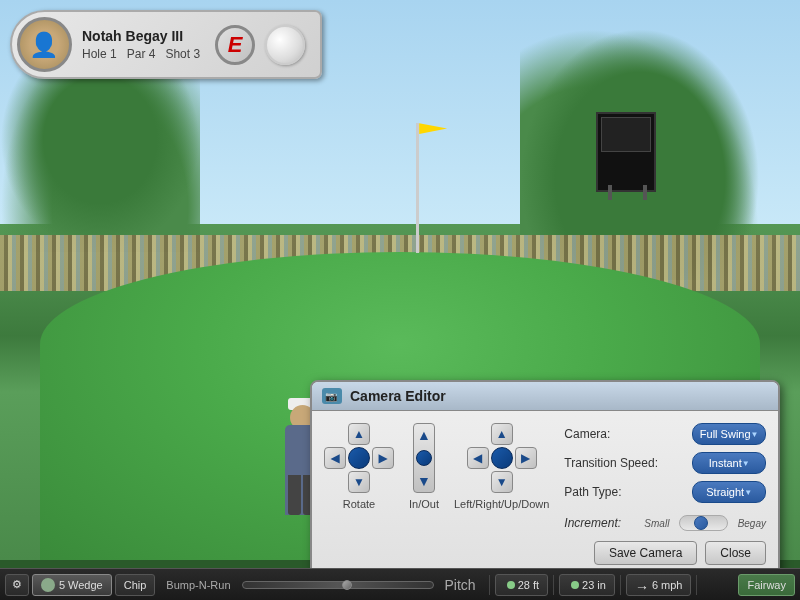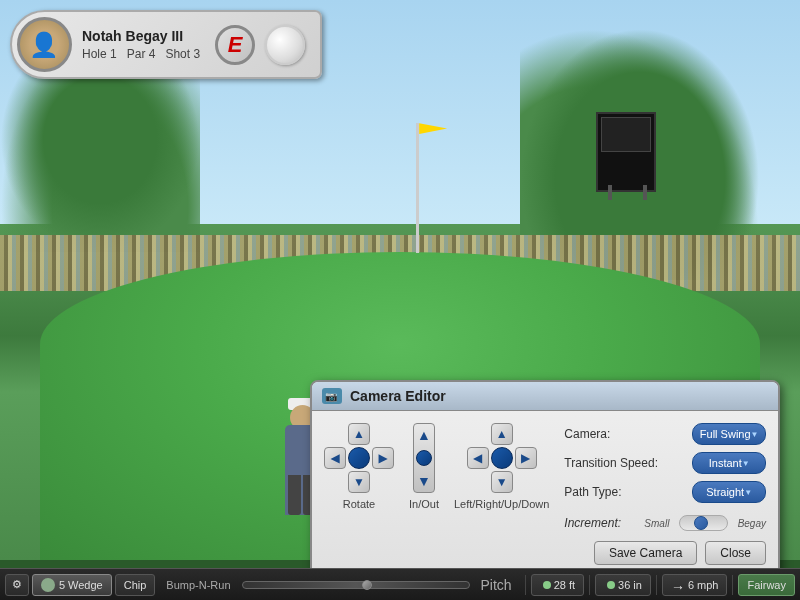--- a/index.html
+++ b/index.html
@@ -515,20 +515,21 @@
       display: flex;
       align-items: center;
       gap: 3px;
     }
     .wind-arrow {
       font-size: 14px;
     }
     .fairway-badge {
       background: linear-gradient(180deg, #4a7a4a, #3a6a3a);
       border-color: #6a9a6a;
+      margin-left: 36px;
     }
     .distance-dot {
       width: 8px;
       height: 8px;
       background: #88cc88;
       border-radius: 50%;
       display: inline-block;
       margin: 0 3px;
     }
     .shot-type-bar {
@@ -713,21 +714,21 @@
 
   <div class="status-item">
     <span class="distance-dot"></span>
     <span>28 ft</span>
   </div>
 
   <div class="status-divider"></div>
 
   <div class="status-item">
     <span class="distance-dot"></span>
-    <span>36 in</span>
+    <span>23 in</span>
   </div>
 
   <div class="status-divider"></div>
 
   <div class="status-item wind-indicator">
     <span class="wind-arrow">→</span>
     <span>6 mph</span>
   </div>
 
   <div class="status-divider"></div>

